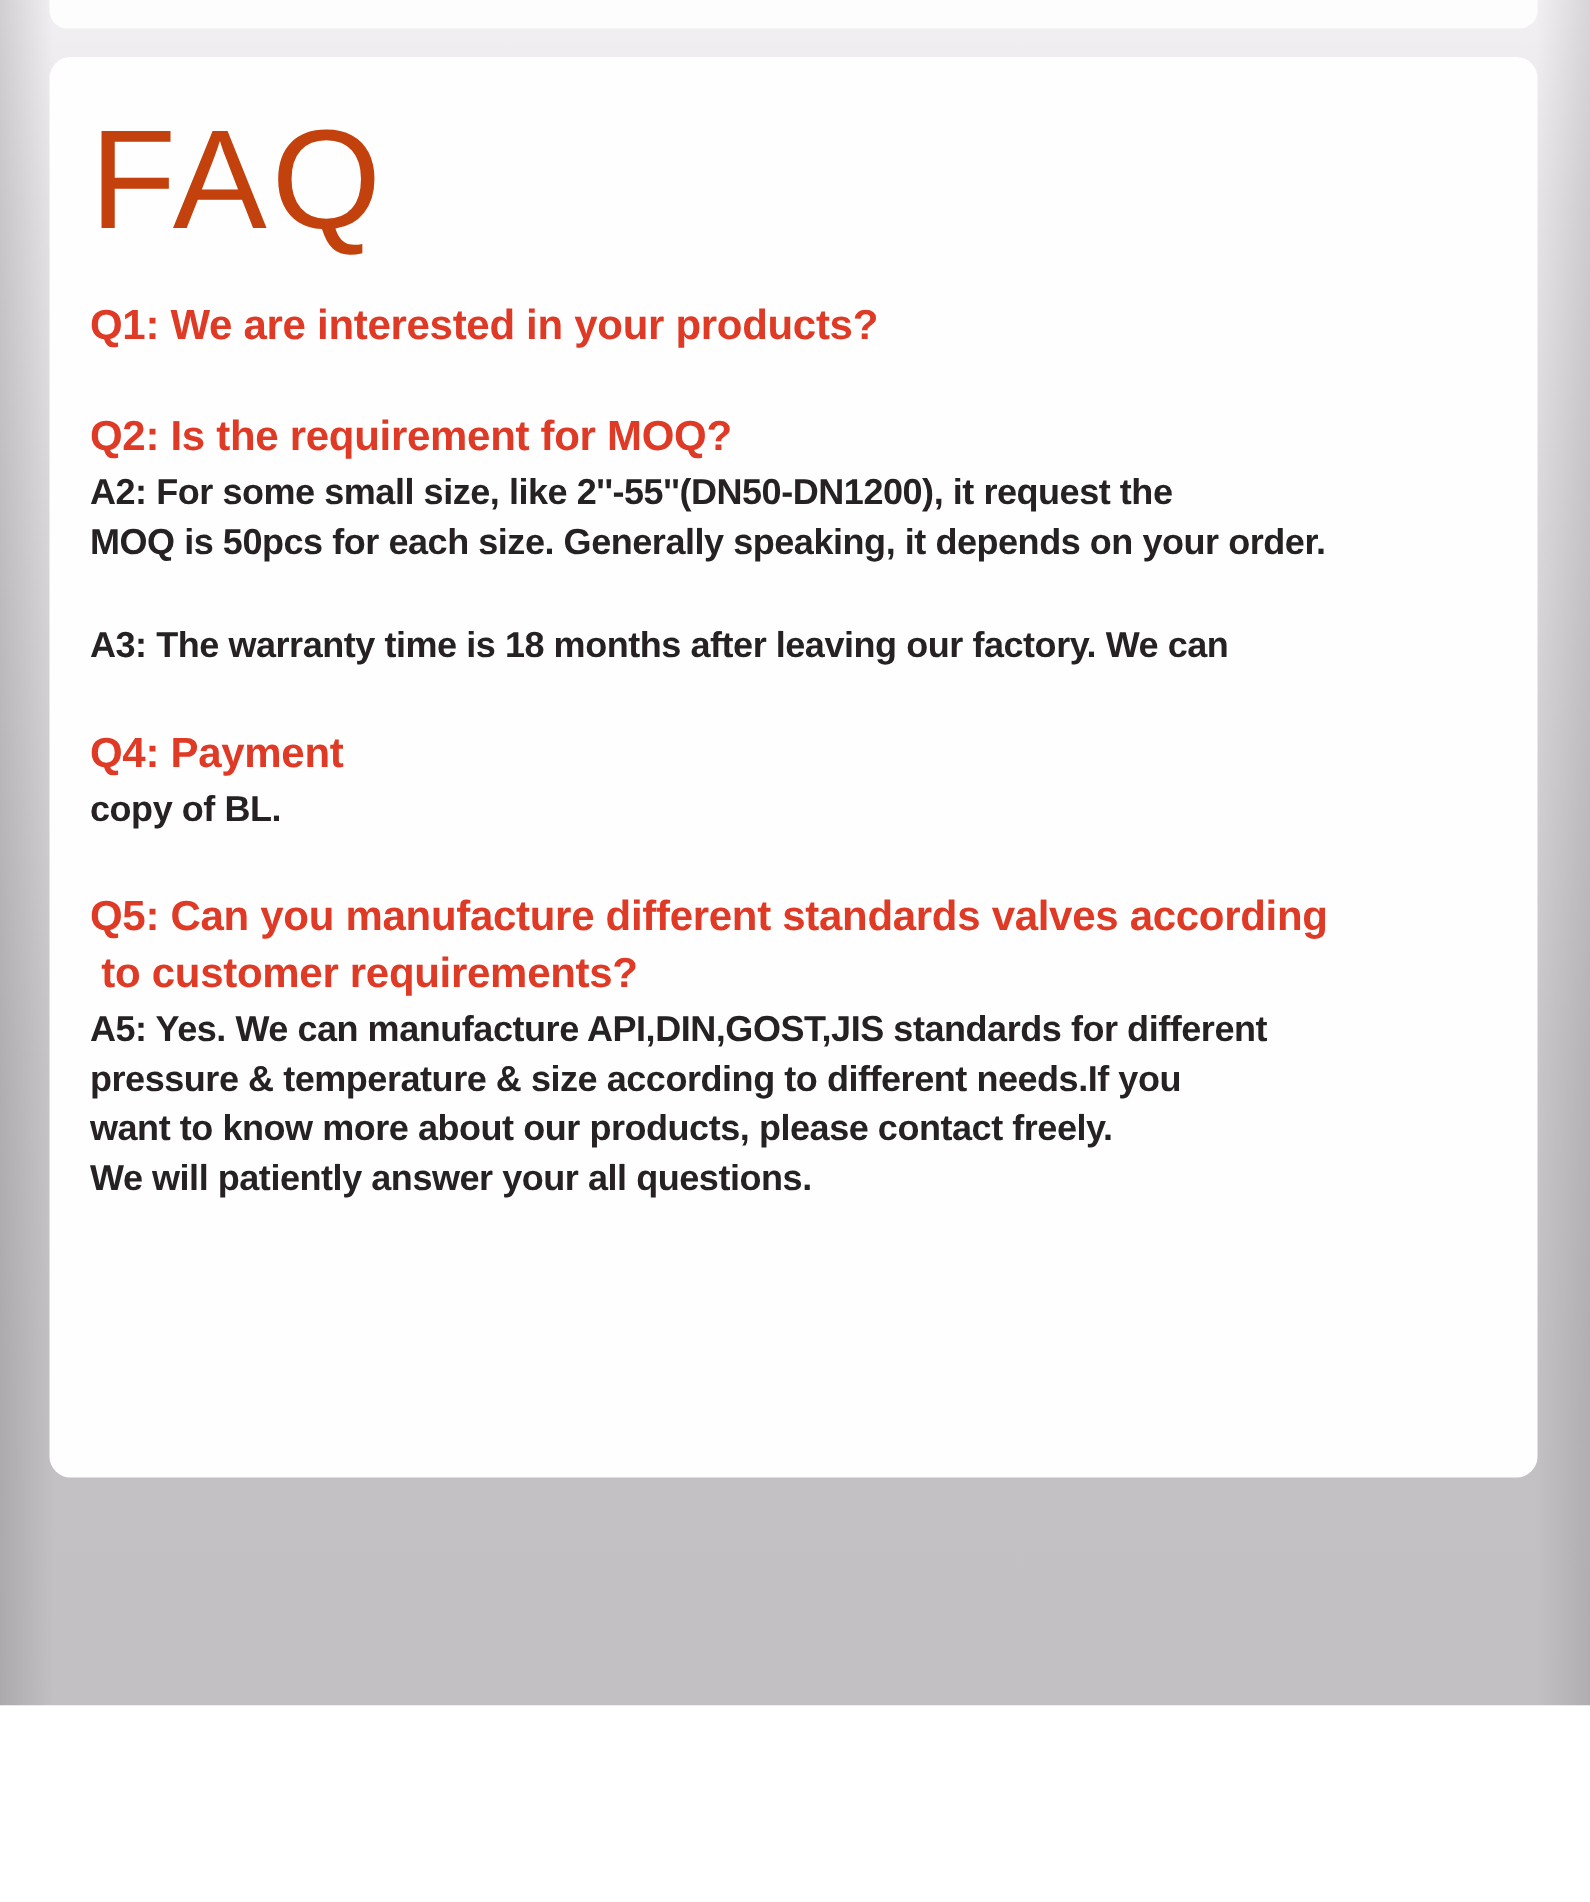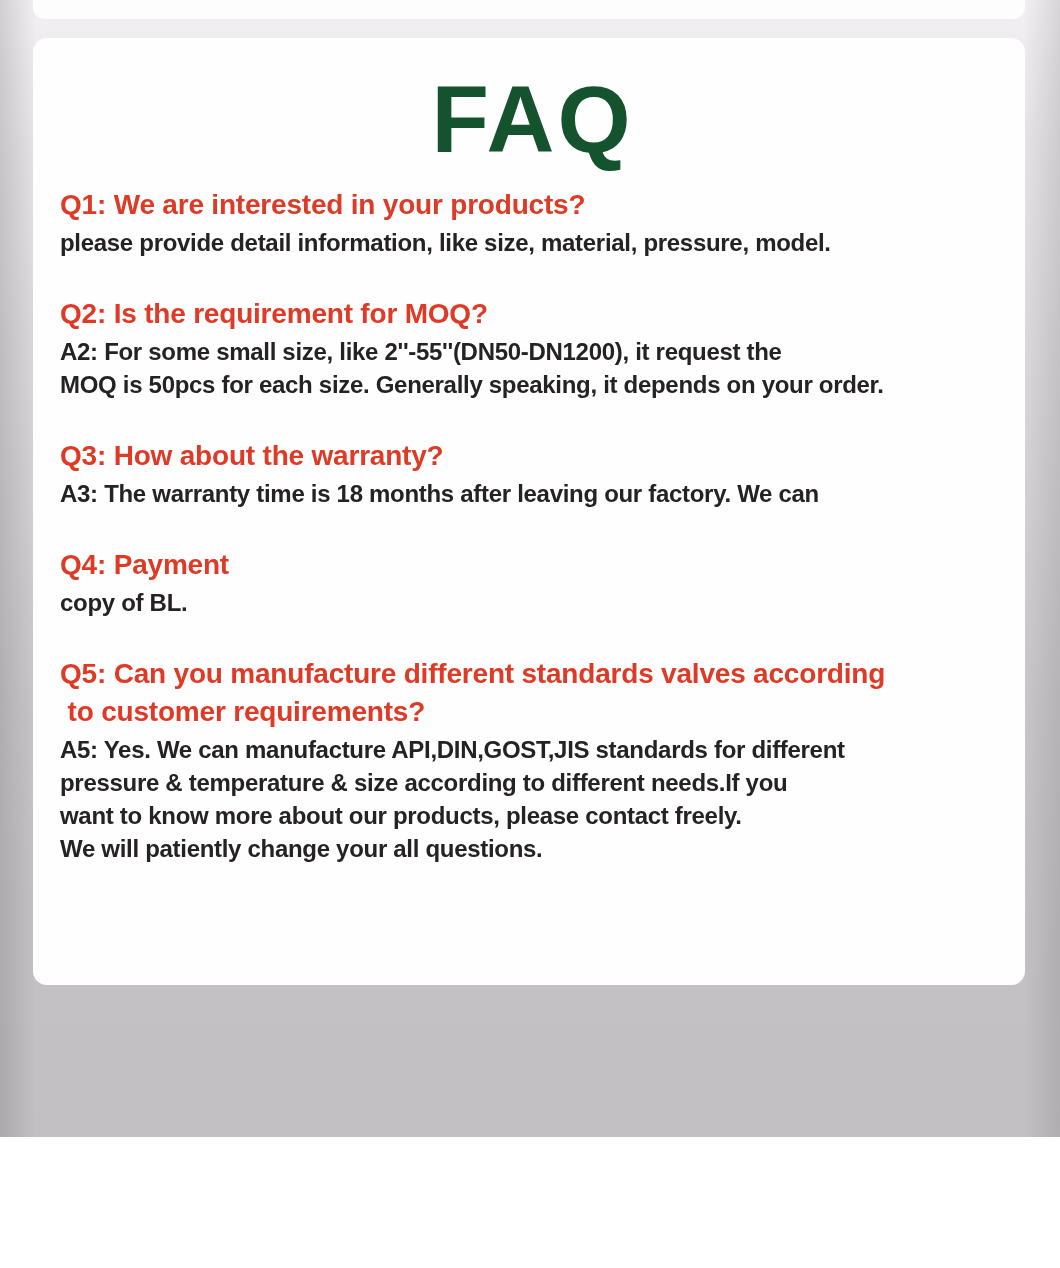--- a/index.html
+++ b/index.html
@@ -71,33 +71,32 @@
     height: 947px;
     background: #fefefe;
     border-radius: 14px;
     box-sizing: border-box;
     padding: 30px 20px 0 27px;
   }
   .faq-title {
     margin: 0;
     padding-top: 2px;
     height: 112px;
-    text-align: center;
     font-size: 94px;
     line-height: 100px;
-    font-weight: 700;
+    font-weight: 400;
     letter-spacing: 3px;
-    color: #14532d;
+    color: #c2410c;
   }
   .qa-section {
     margin-top: 36px;
     white-space: nowrap;
   }
   .qa-section.first {
-    margin-top: 4px;
+    margin-top: 16px;
   }
   .q-line {
     font-size: 28px;
     line-height: 38px;
     font-weight: 700;
     color: #de3a25;
     letter-spacing: -0.2px;
   }
   .a-line {
     font-size: 24px;
@@ -119,50 +118,48 @@
 <div class="prev-section-strip"></div>
 <div class="next-section"></div>
 
 <div class="faq-card">
 
   <h1 class="faq-title">FAQ</h1>
 
   <div class="qa-section first">
     <div class="q-line">Q1: We are interested in your products?</div>
     <div class="a-block">
-      <div class="a-line">please provide detail information, like size, material, pressure, model.</div>
     </div>
   </div>
 
   <div class="qa-section">
     <div class="q-line">Q2: Is the requirement for MOQ?</div>
     <div class="a-block">
       <div class="a-line">A2: For some small size, like 2''-55''(DN50-DN1200), it request the</div>
       <div class="a-line">MOQ is 50pcs for each size. Generally speaking, it depends on your order.</div>
     </div>
   </div>
 
   <div class="qa-section">
-    <div class="q-line">Q3: How about the warranty?</div>
     <div class="a-block">
       <div class="a-line">A3: The warranty time is 18 months after leaving our factory. We can</div>
     </div>
   </div>
 
   <div class="qa-section">
     <div class="q-line">Q4: Payment</div>
     <div class="a-block">
       <div class="a-line">copy of BL.</div>
     </div>
   </div>
 
   <div class="qa-section">
     <div class="q-line">Q5: Can you manufacture different standards valves according</div>
     <div class="q-line">&nbsp;to customer requirements?</div>
     <div class="a-block">
       <div class="a-line">A5: Yes. We can manufacture API,DIN,GOST,JIS standards for different</div>
       <div class="a-line">pressure &amp; temperature &amp; size according to different needs.If you</div>
       <div class="a-line">want to know more about our products, please contact freely.</div>
-      <div class="a-line">We will patiently change your all questions.</div>
+      <div class="a-line">We will patiently answer your all questions.</div>
     </div>
   </div>
 
 </div>
 
 </body></html>

